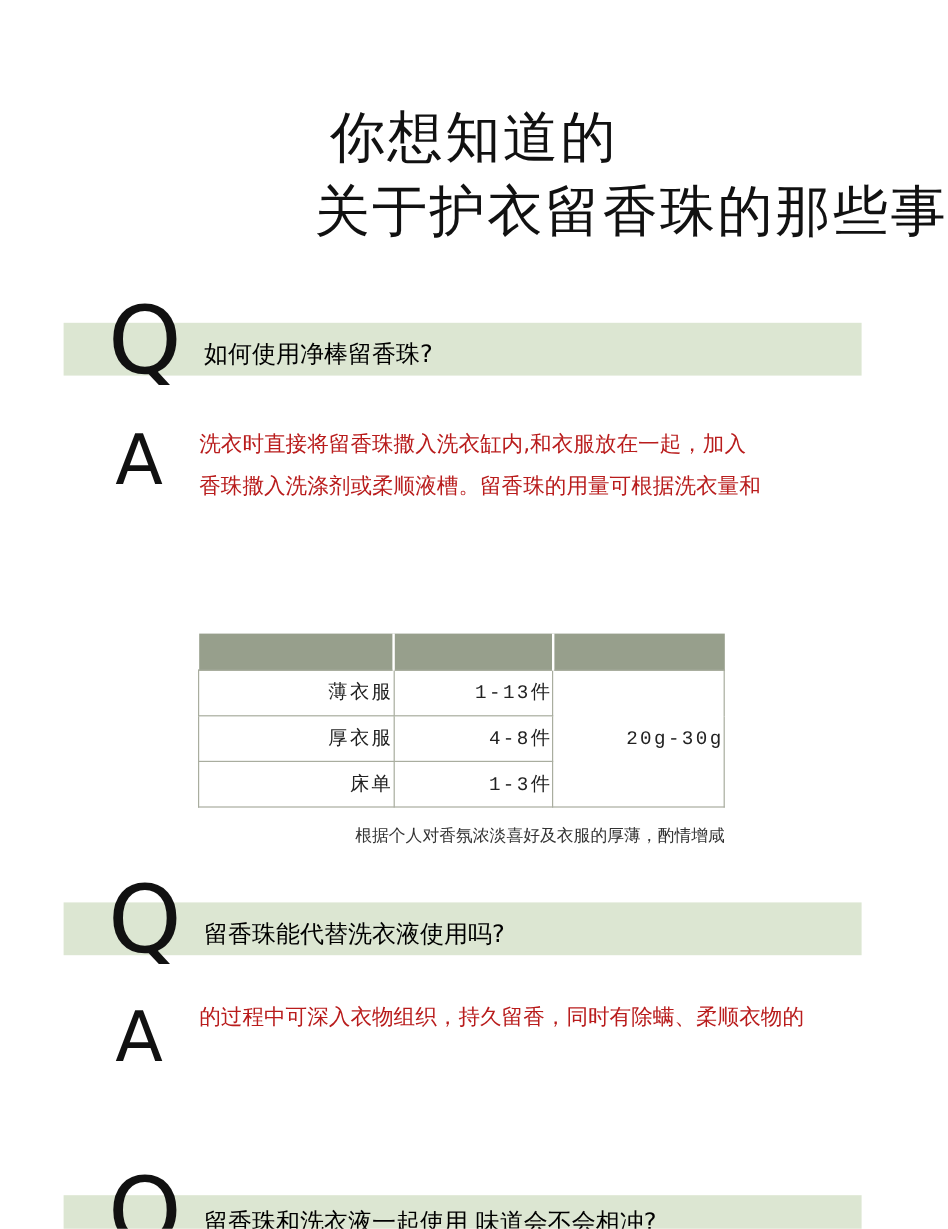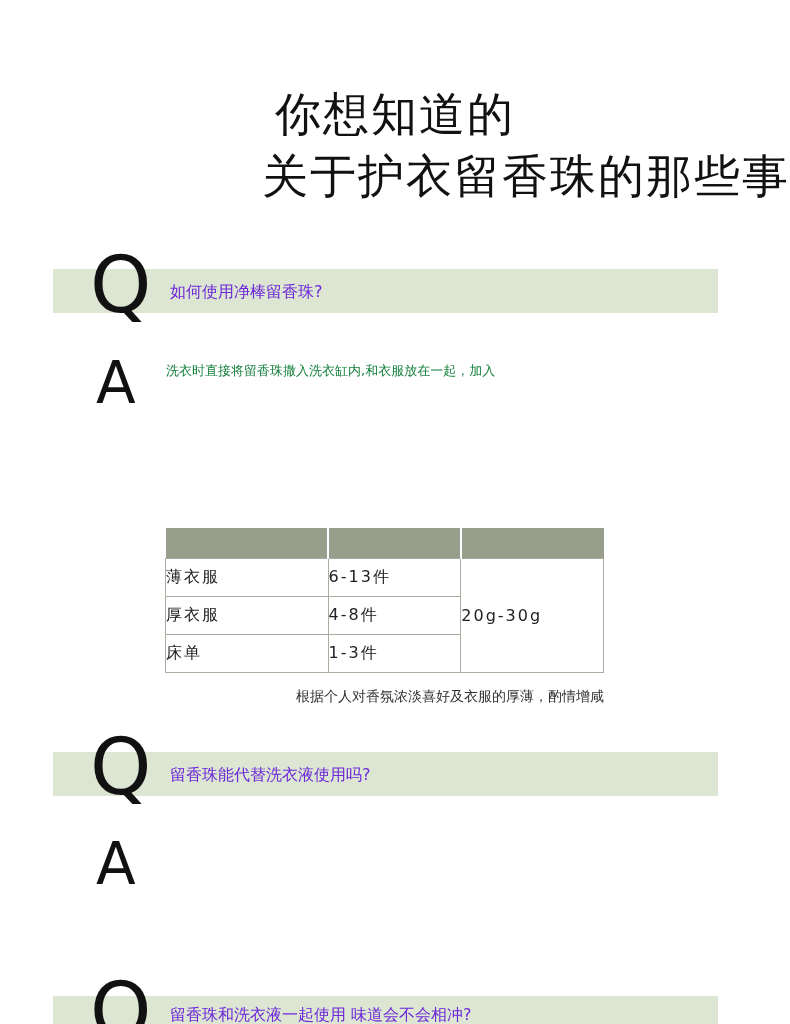--- a/index.html
+++ b/index.html
@@ -19,42 +19,42 @@
 
     .qbar {
       position: absolute; left: 53px; width: 665px; height: 44px;
       background: #dce6d2;
     }
     .qletter {
       position: absolute; font-family: "DejaVu Sans", sans-serif;
       font-size: 78px; line-height: 1; color: #111; font-weight: normal;
     }
     .qtext {
-      position: absolute; font-size: 16px; color: #6d28d9; white-space: nowrap;
+      position: absolute; font-size: 20px; color: #000000; white-space: nowrap;
     }
     .aletter {
       position: absolute; font-size: 58px; line-height: 1; color: #111;
     }
     .atext {
       position: absolute; left: 166px; width: 580px;
-      font-size: 13px; line-height: 35px; color: #15803d;
+      font-size: 18px; line-height: 35px; color: #b91c1c;
     }
     .atext p { margin: 0; white-space: nowrap; }
 
     table.dose {
       position: absolute; left: 165px; top: 528px; width: 439px;
       border-collapse: collapse; font-size: 16px; color: #222;
     }
     table.dose th {
       background: #979f8c; height: 30px; border-left: 2px solid #fff; padding: 0;
     }
     table.dose th:first-child { border-left: none; }
     table.dose td {
-      border: 1px solid #a9ad9f; height: 37px; text-align: left;
-      letter-spacing: 2px; padding: 0;
+      border: 1px solid #a9ad9f; height: 37px; text-align: right;
+      letter-spacing: 2px; padding: 0; font-family: Liberation Mono, monospace;
     }
     table.dose col.c1 { width: 163px; }
     table.dose col.c2 { width: 133px; }
     table.dose col.c3 { width: 143px; }
     .note {
       position: absolute; left: 165px; width: 439px; top: 688px;
       text-align: right; font-size: 14px; color: #333;
     }
   </style>
 </head>
@@ -64,39 +64,40 @@
 <h1 class="title l2">关于护衣留香珠的那些事</h1>
 
 <div>
   <div class="qbar" style="top:269px;"></div>
   <div class="qletter" style="left:90px; top:246px;">Q</div>
   <div class="qtext" style="left:170px; top:282px;">如何使用净棒留香珠?</div>
 
   <div class="aletter" style="left:96px; top:354px;">A</div>
   <div class="atext" style="top:353px;">
     <p>洗衣时直接将留香珠撒入洗衣缸内,和衣服放在一起，加入</p>
+    <p>香珠撒入洗涤剂或柔顺液槽。留香珠的用量可根据洗衣量和</p>
   </div>
 
   <table class="dose">
     <colgroup>
         <col class="c1">
         <col class="c2">
         <col class="c3">
       </colgroup>
     <thead>
       <tr>
         <th></th>
         <th></th>
         <th></th>
       </tr>
     </thead>
     <tbody>
       <tr>
         <td>薄衣服</td>
-        <td>6-13件</td>
+        <td>1-13件</td>
         <td rowspan="3">20g-30g</td>
       </tr>
       <tr>
         <td>厚衣服</td>
         <td>4-8件</td>
       </tr>
       <tr>
         <td>床单</td>
         <td>1-3件</td>
       </tr>
@@ -105,20 +106,21 @@
   <div class="note">根据个人对香氛浓淡喜好及衣服的厚薄，酌情增咸</div>
 </div>
 
 <div>
   <div class="qbar" style="top:752px;"></div>
   <div class="qletter" style="left:90px; top:728px;">Q</div>
   <div class="qtext" style="left:170px; top:765px;">留香珠能代替洗衣液使用吗?</div>
 
   <div class="aletter" style="left:96px; top:835px;">A</div>
   <div class="atext" style="top:830px;">
+    <p>的过程中可深入衣物组织，持久留香，同时有除螨、柔顺衣物的</p>
   </div>
 </div>
 
 <div>
   <div class="qbar" style="top:996px;"></div>
   <div class="qletter" style="left:90px; top:972px;">Q</div>
   <div class="qtext" style="left:170px; top:1005px;">留香珠和洗衣液一起使用 味道会不会相冲?</div>
 </div>
 
 </body></html>

